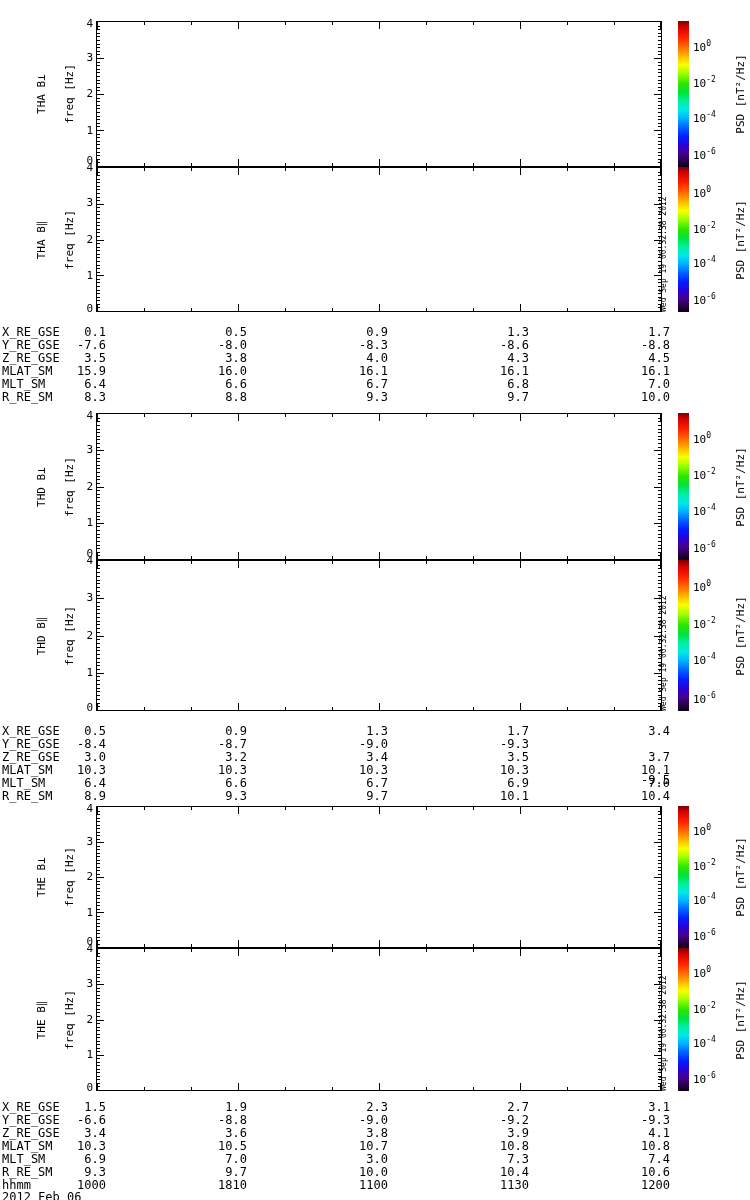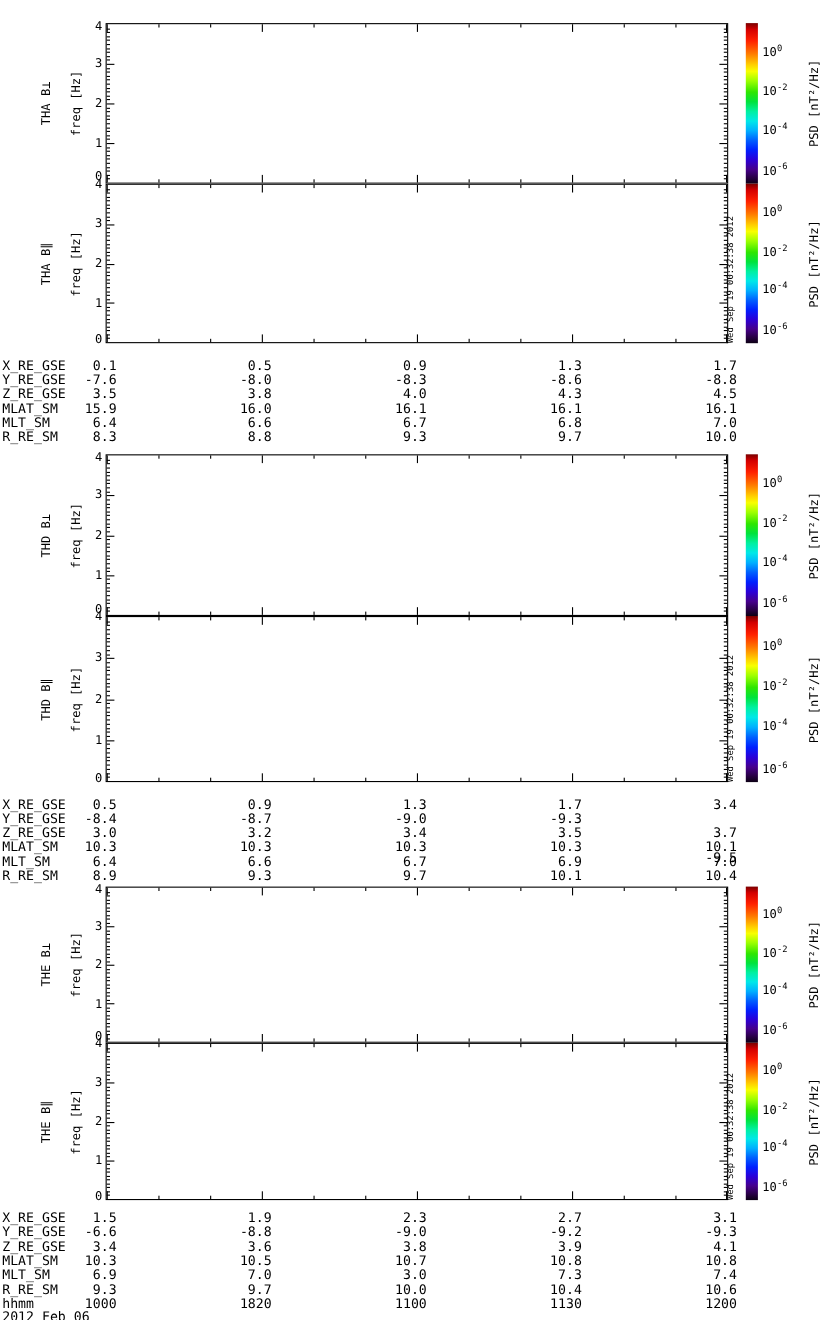--- a/index.html
+++ b/index.html
@@ -842,18 +842,18 @@
     <div class="tval abs" style="left: 469px; top: 1153px; width: 60px;">7.3</div>
     <div class="tval abs" style="left: 610px; top: 1153px; width: 60px;">7.4</div>
     <div class="trow abs" style="left: 2px; top: 1166px;">R_RE_SM</div>
     <div class="tval abs" style="left: 46px; top: 1166px; width: 60px;">9.3</div>
     <div class="tval abs" style="left: 187px; top: 1166px; width: 60px;">9.7</div>
     <div class="tval abs" style="left: 328px; top: 1166px; width: 60px;">10.0</div>
     <div class="tval abs" style="left: 469px; top: 1166px; width: 60px;">10.4</div>
     <div class="tval abs" style="left: 610px; top: 1166px; width: 60px;">10.6</div>
     <div class="trow abs" style="left: 2px; top: 1179px;">hhmm</div>
     <div class="tval abs" style="left: 46px; top: 1179px; width: 60px;">1000</div>
-    <div class="tval abs" style="left: 187px; top: 1179px; width: 60px;">1820</div>
+    <div class="tval abs" style="left: 187px; top: 1179px; width: 60px;">1810</div>
     <div class="tval abs" style="left: 328px; top: 1179px; width: 60px;">1100</div>
     <div class="tval abs" style="left: 469px; top: 1179px; width: 60px;">1130</div>
     <div class="tval abs" style="left: 610px; top: 1179px; width: 60px;">1200</div>
     <div class="trow abs" style="left: 2px; top: 1191px;">2012 Feb 06</div>
   </div>
 
 </body></html>

